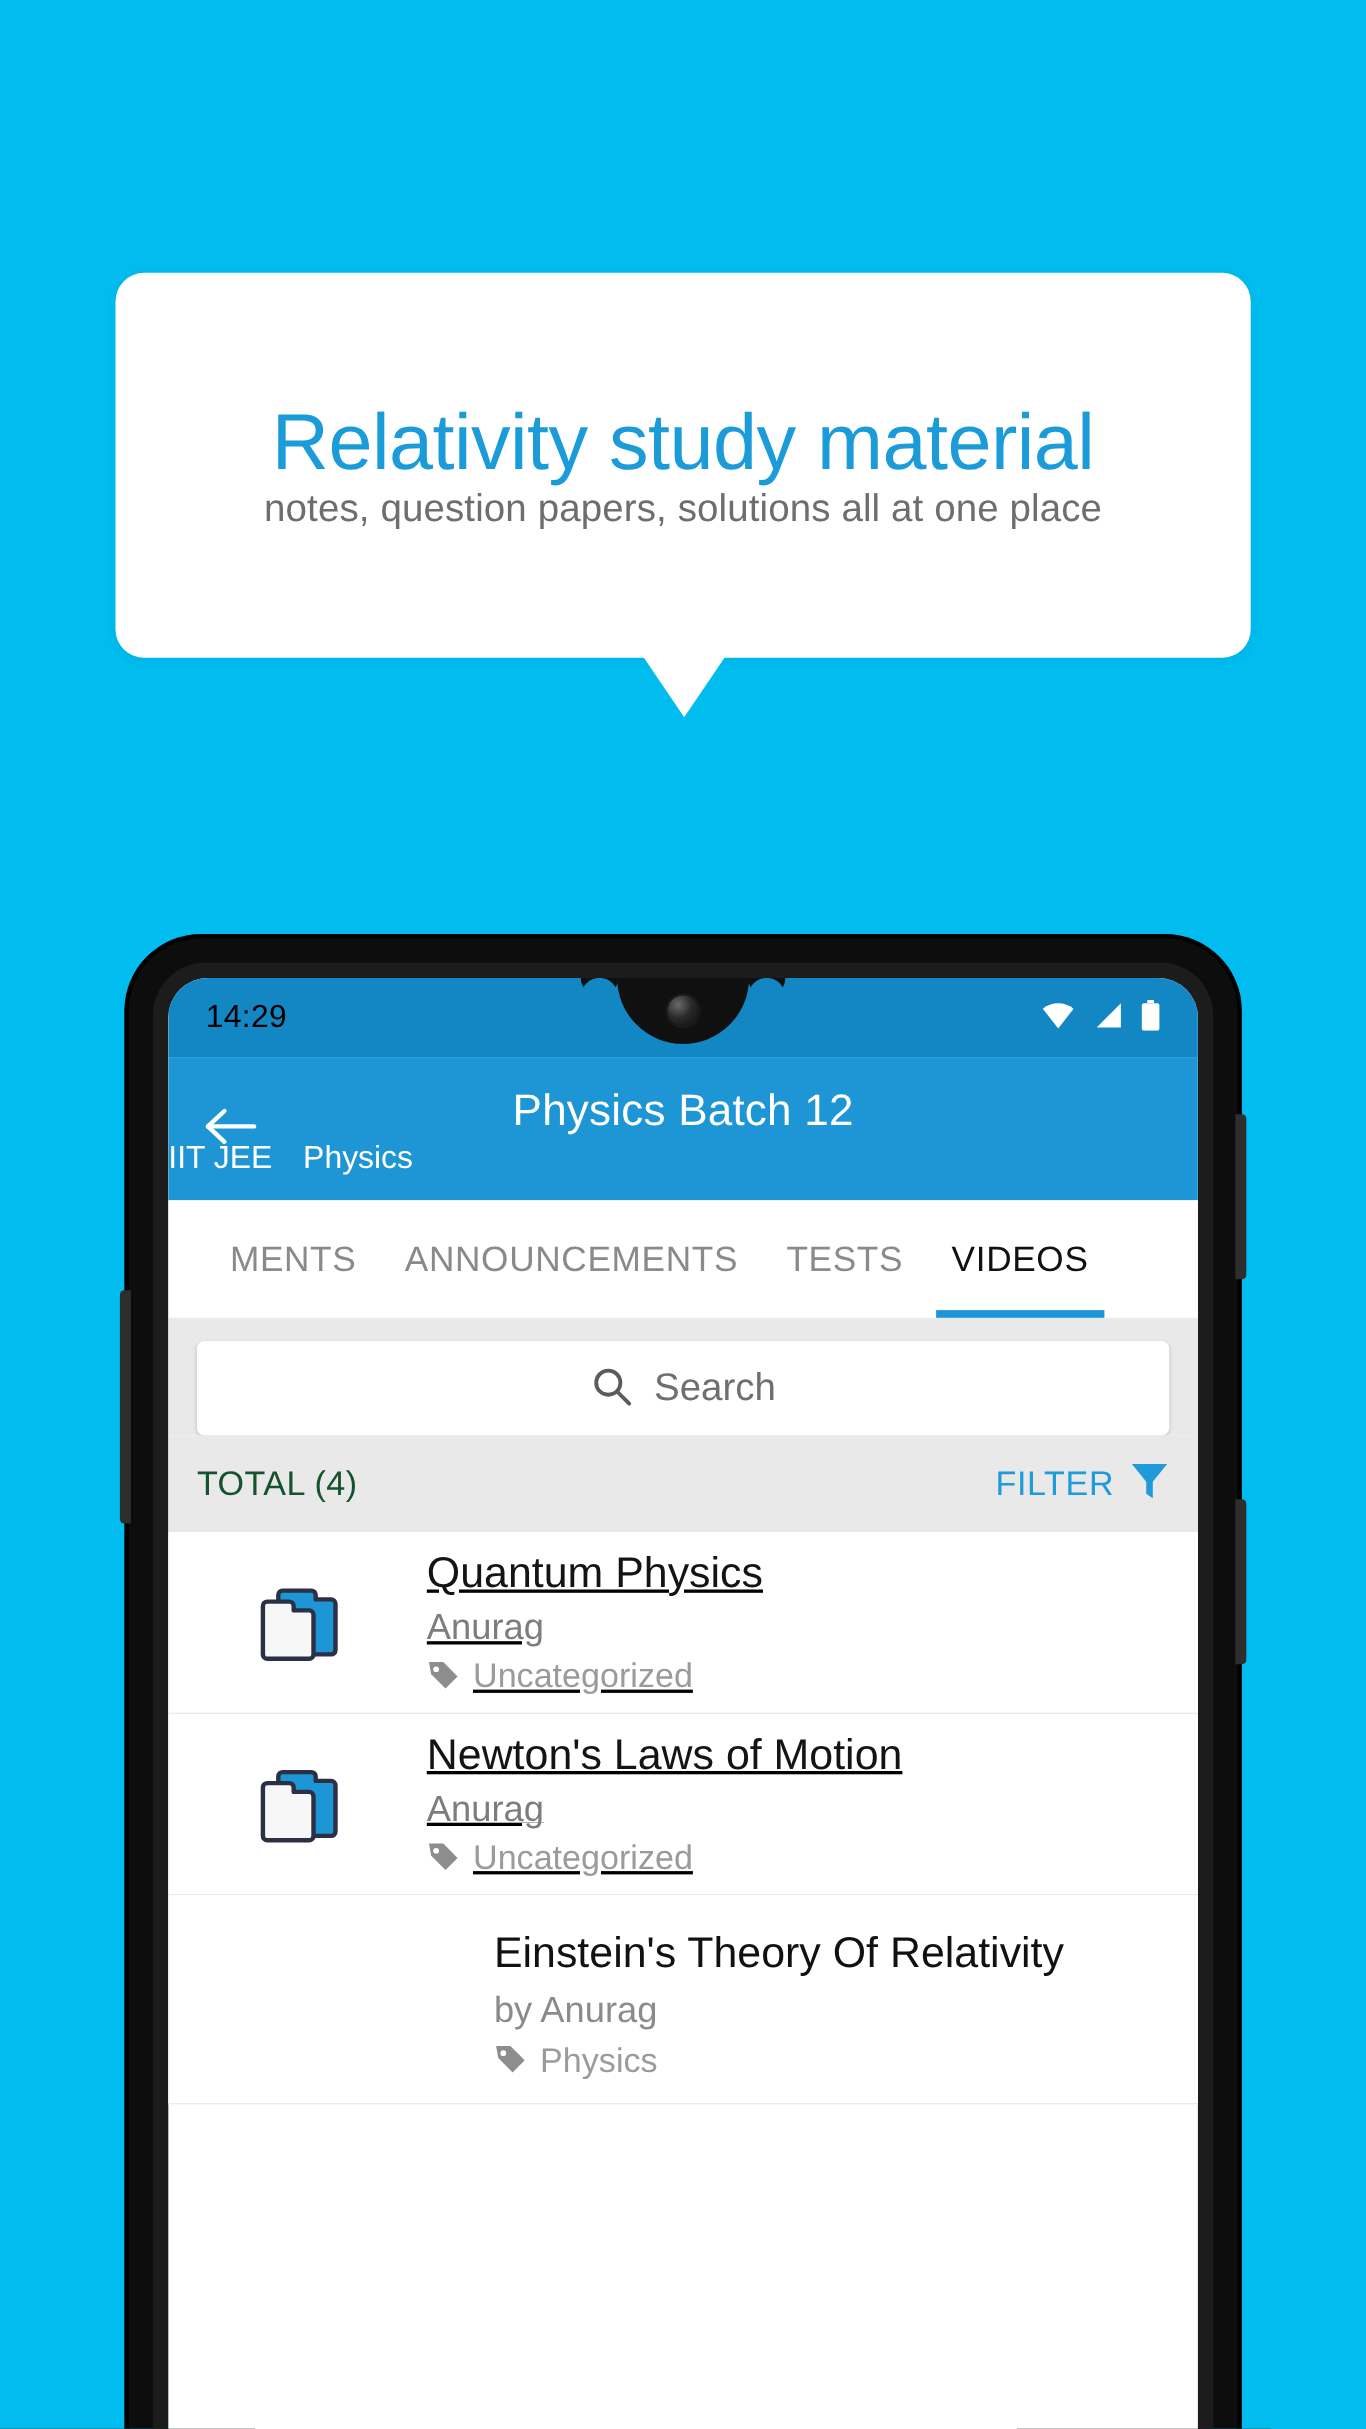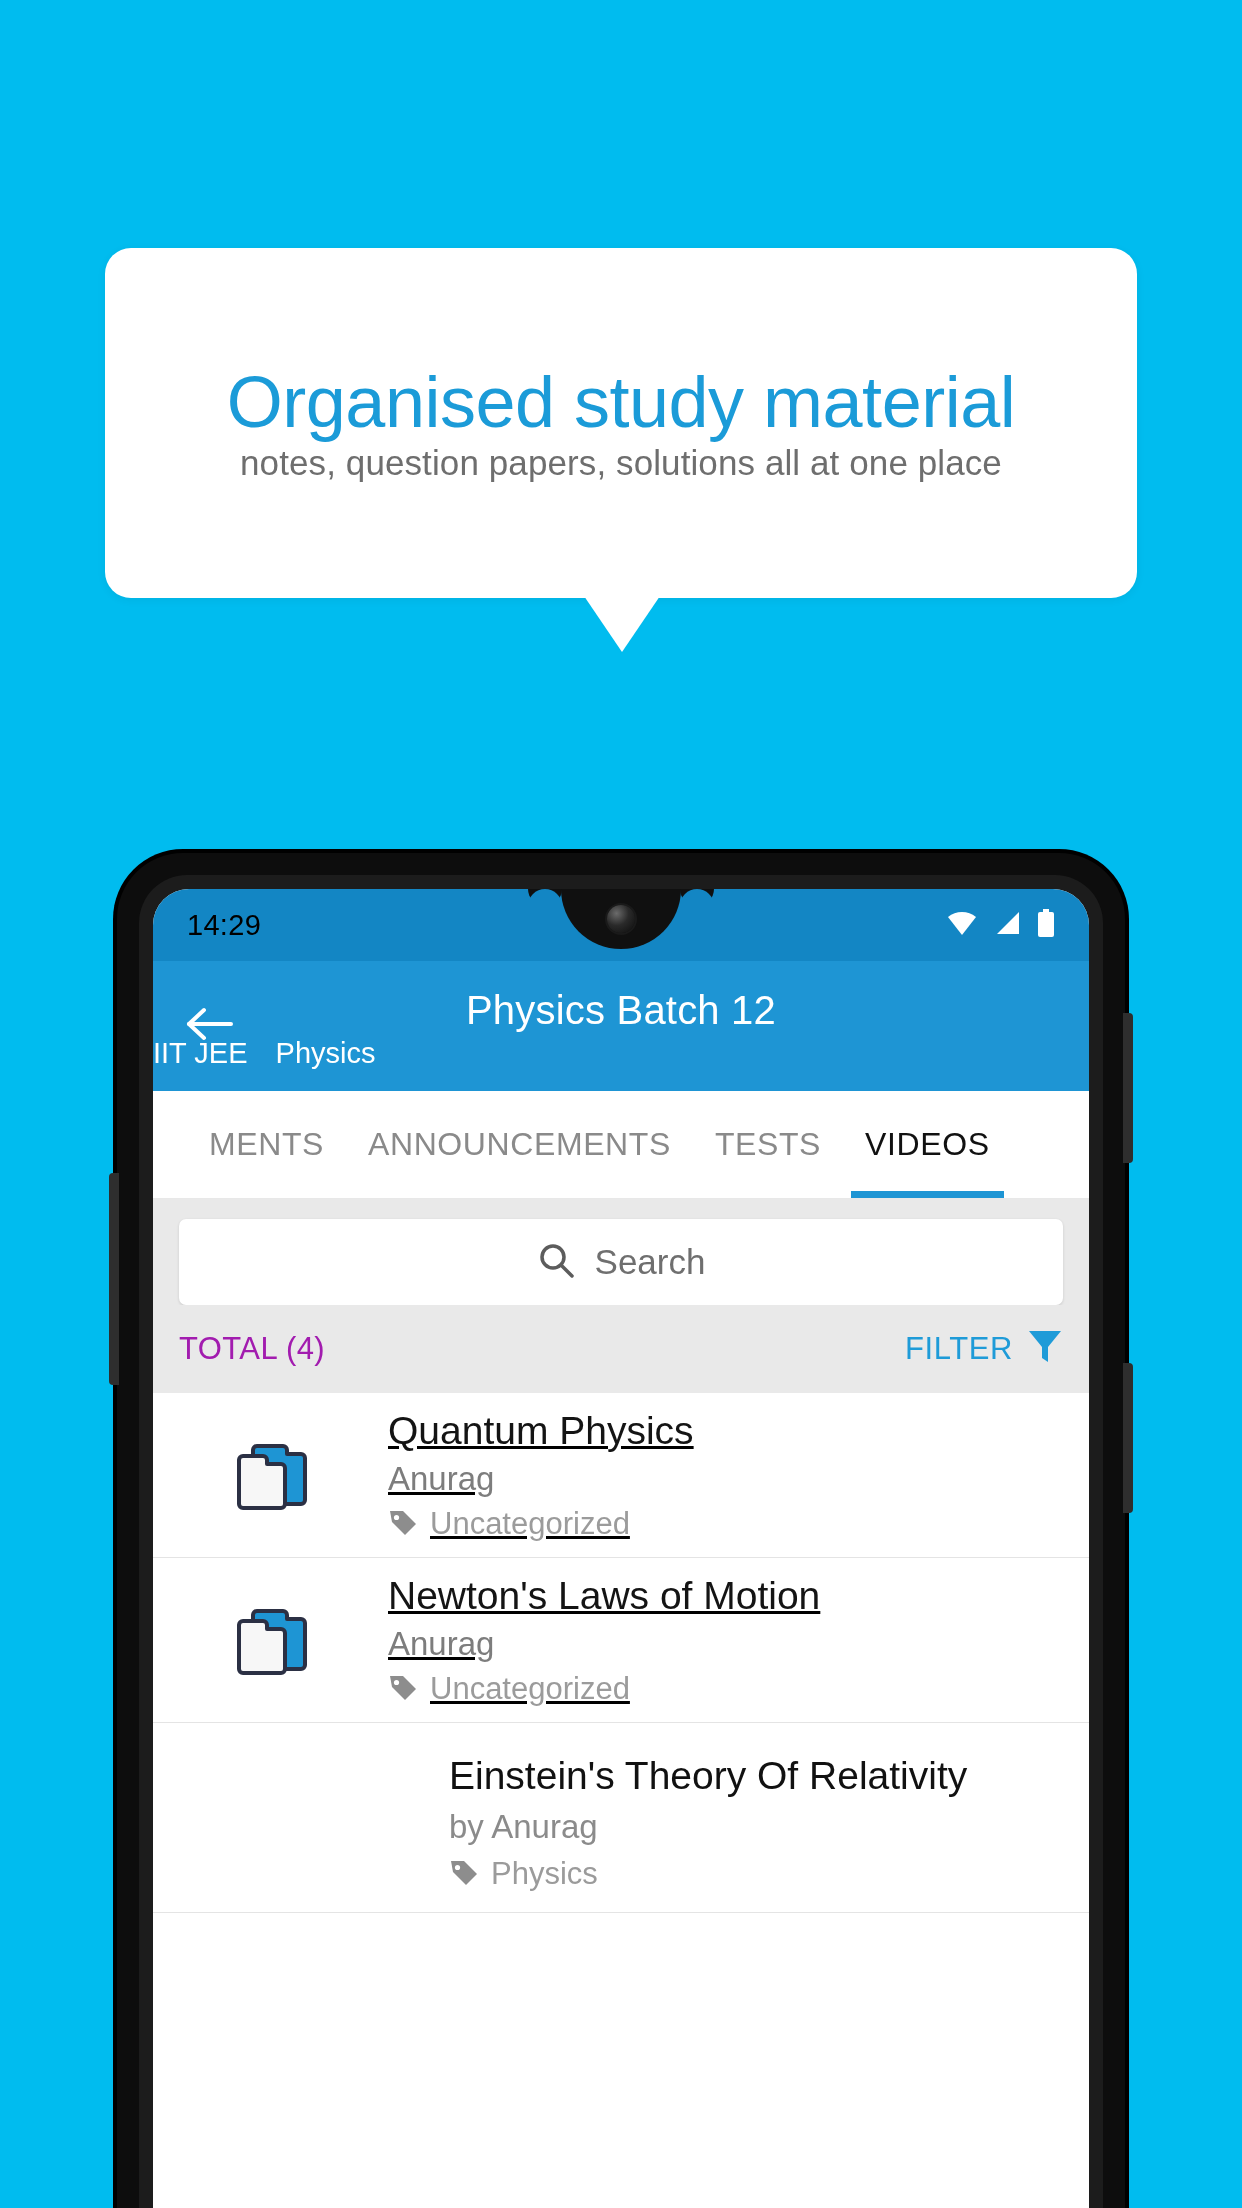--- a/index.html
+++ b/index.html
@@ -276,21 +276,21 @@
 
   #totalrow {
     background: #E9E9E9;
     height: 88px;
     display: flex;
     align-items: center;
     justify-content: space-between;
     padding: 0 26px 0 26px;
   }
   #total-label {
-    color: #a21caf;
+    color: #14532d;
     font-size: 31px;
     letter-spacing: 0.4px;
   }
   #filter-btn {
     display: flex;
     align-items: center;
     gap: 14px;
   }
   #filter-label {
     color: #1E9BD8;
@@ -391,21 +391,21 @@
     display: flex;
     align-items: center;
     gap: 12px;
   }
   .video-tag-label { color: #9b9b9b; font-size: 31px; }
 </style>
 </head>
 <body>
 
 <div id="callout">
-  <div id="callout-title">Organised study material</div>
+  <div id="callout-title">Relativity study material</div>
   <div id="callout-sub">notes, question papers, solutions all at one place</div>
 </div>
 <div id="callout-tail"></div>
 
 <div id="phone">
 
   <div class="side-btn" id="btn-left-volume"></div>
   <div class="side-btn" id="btn-right-power"></div>
   <div class="side-btn" id="btn-right-lower"></div>
 

